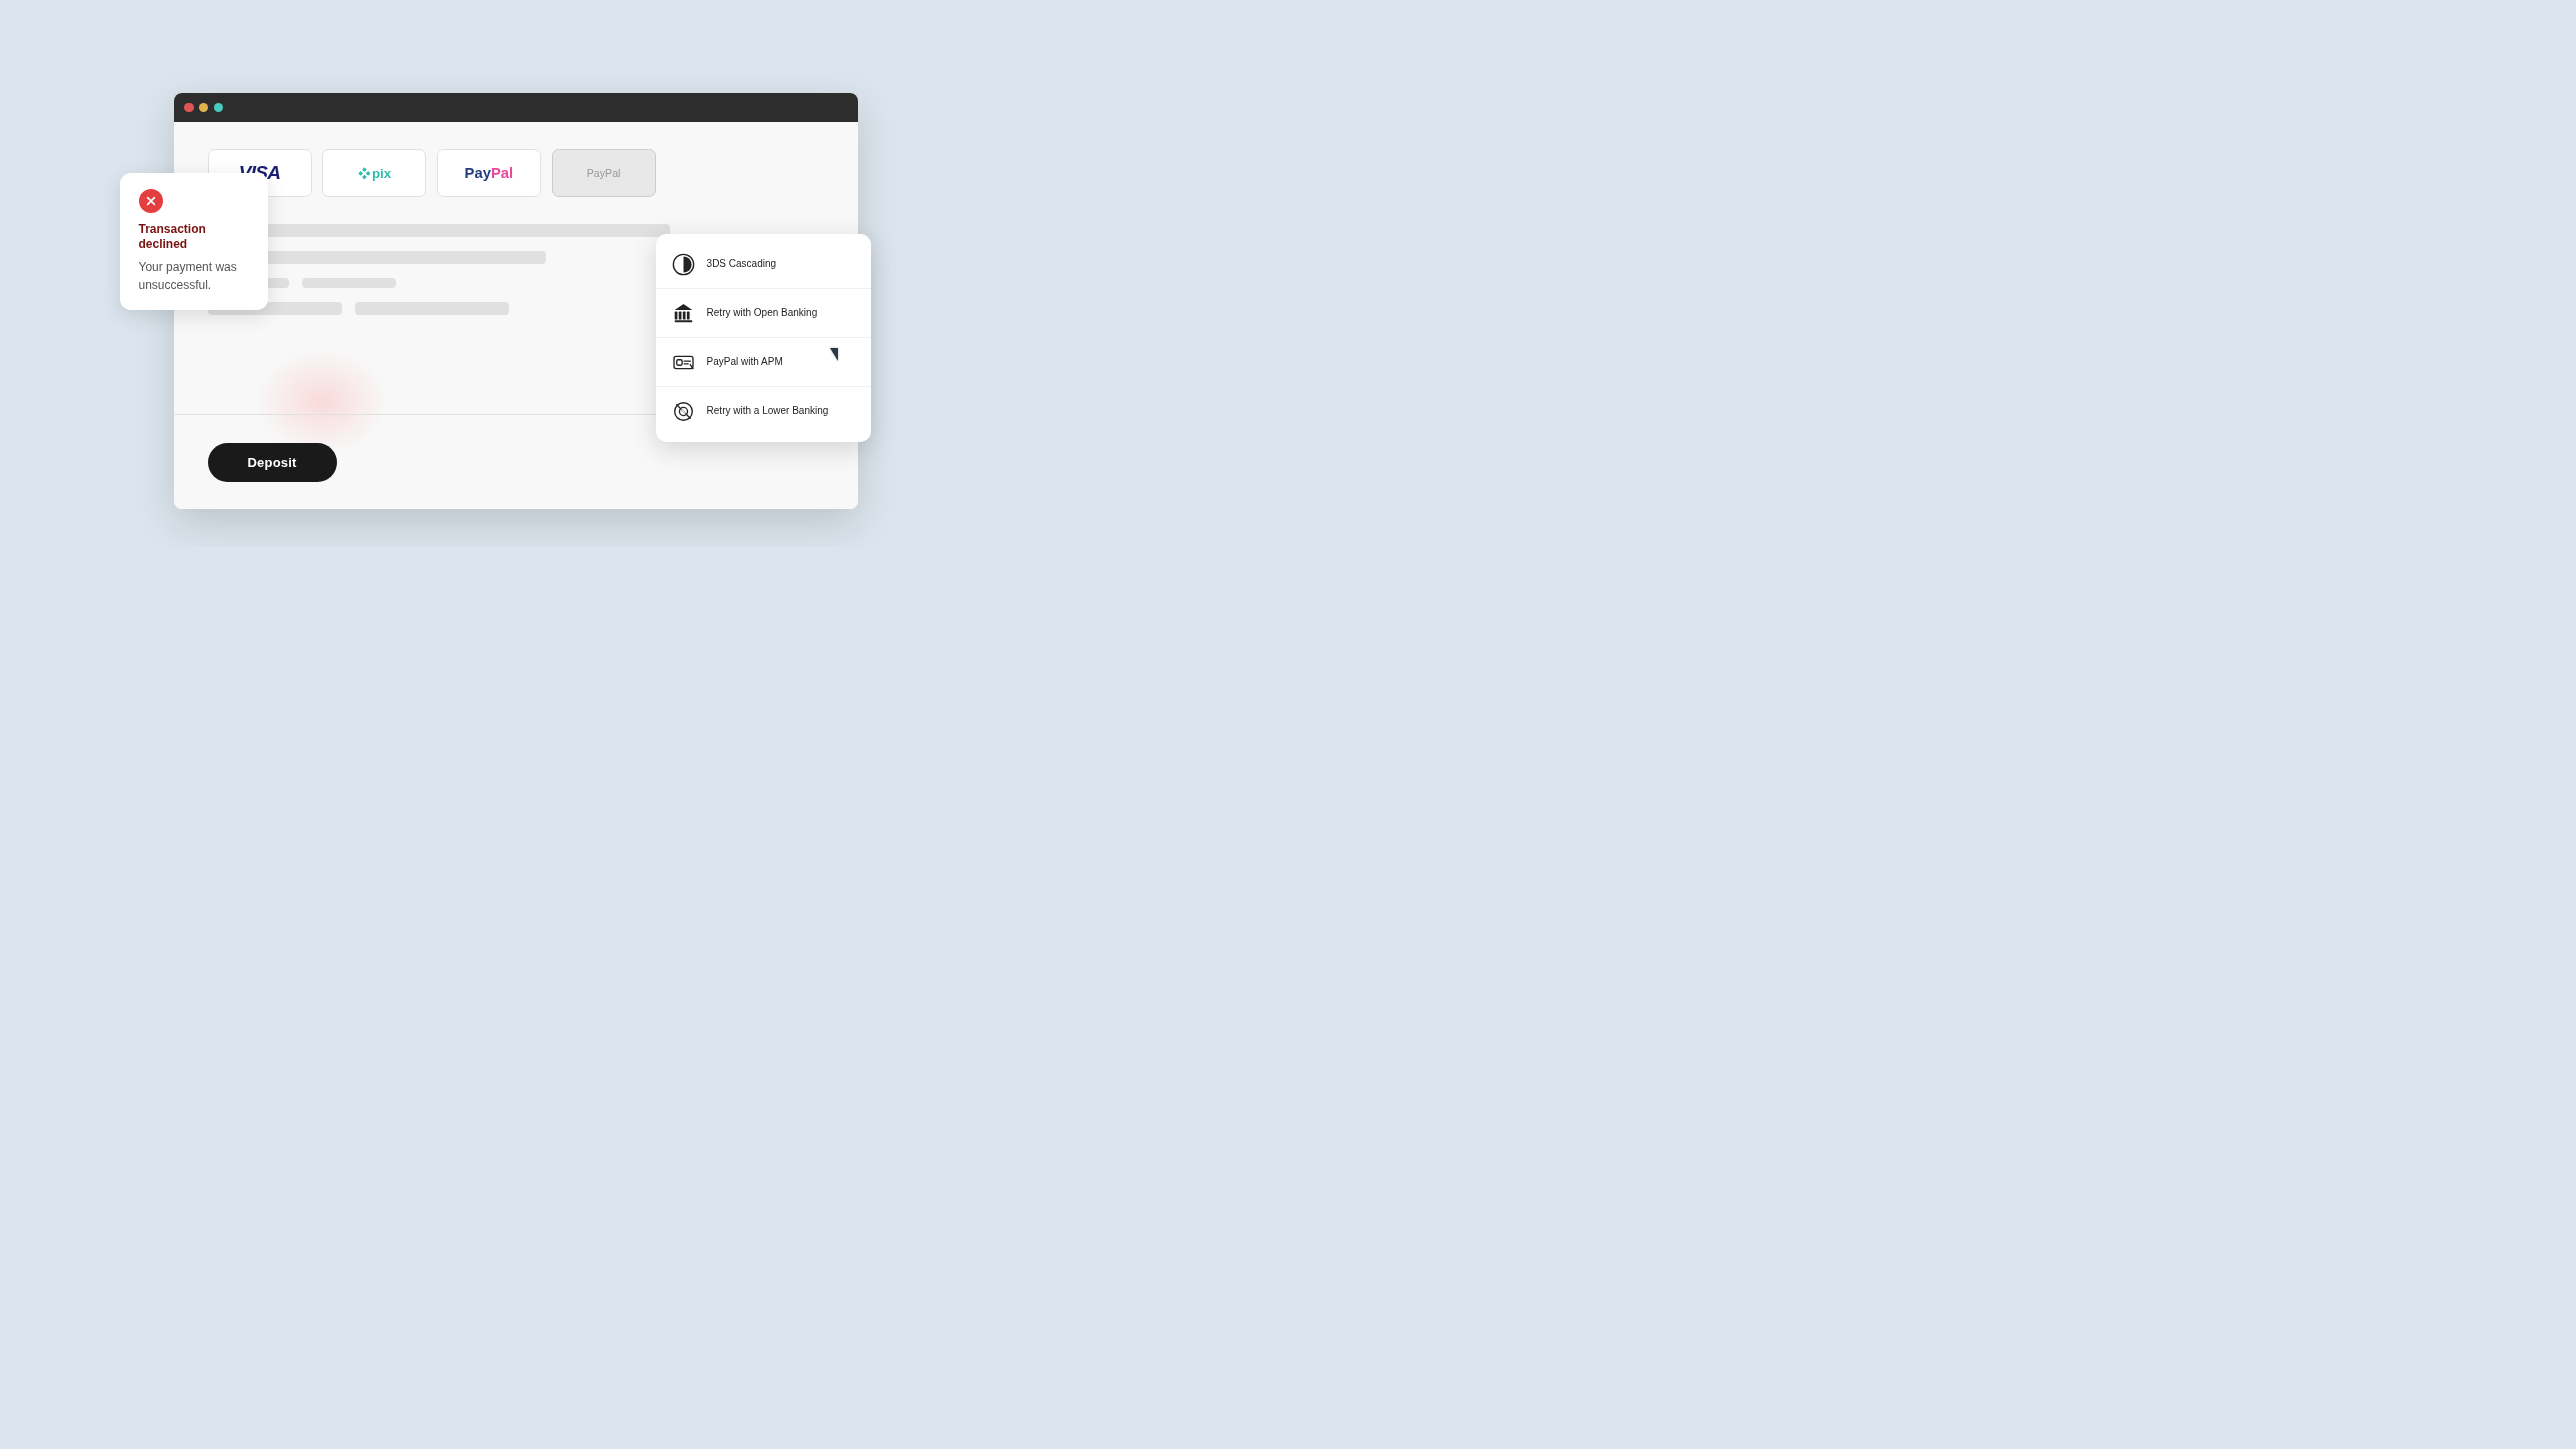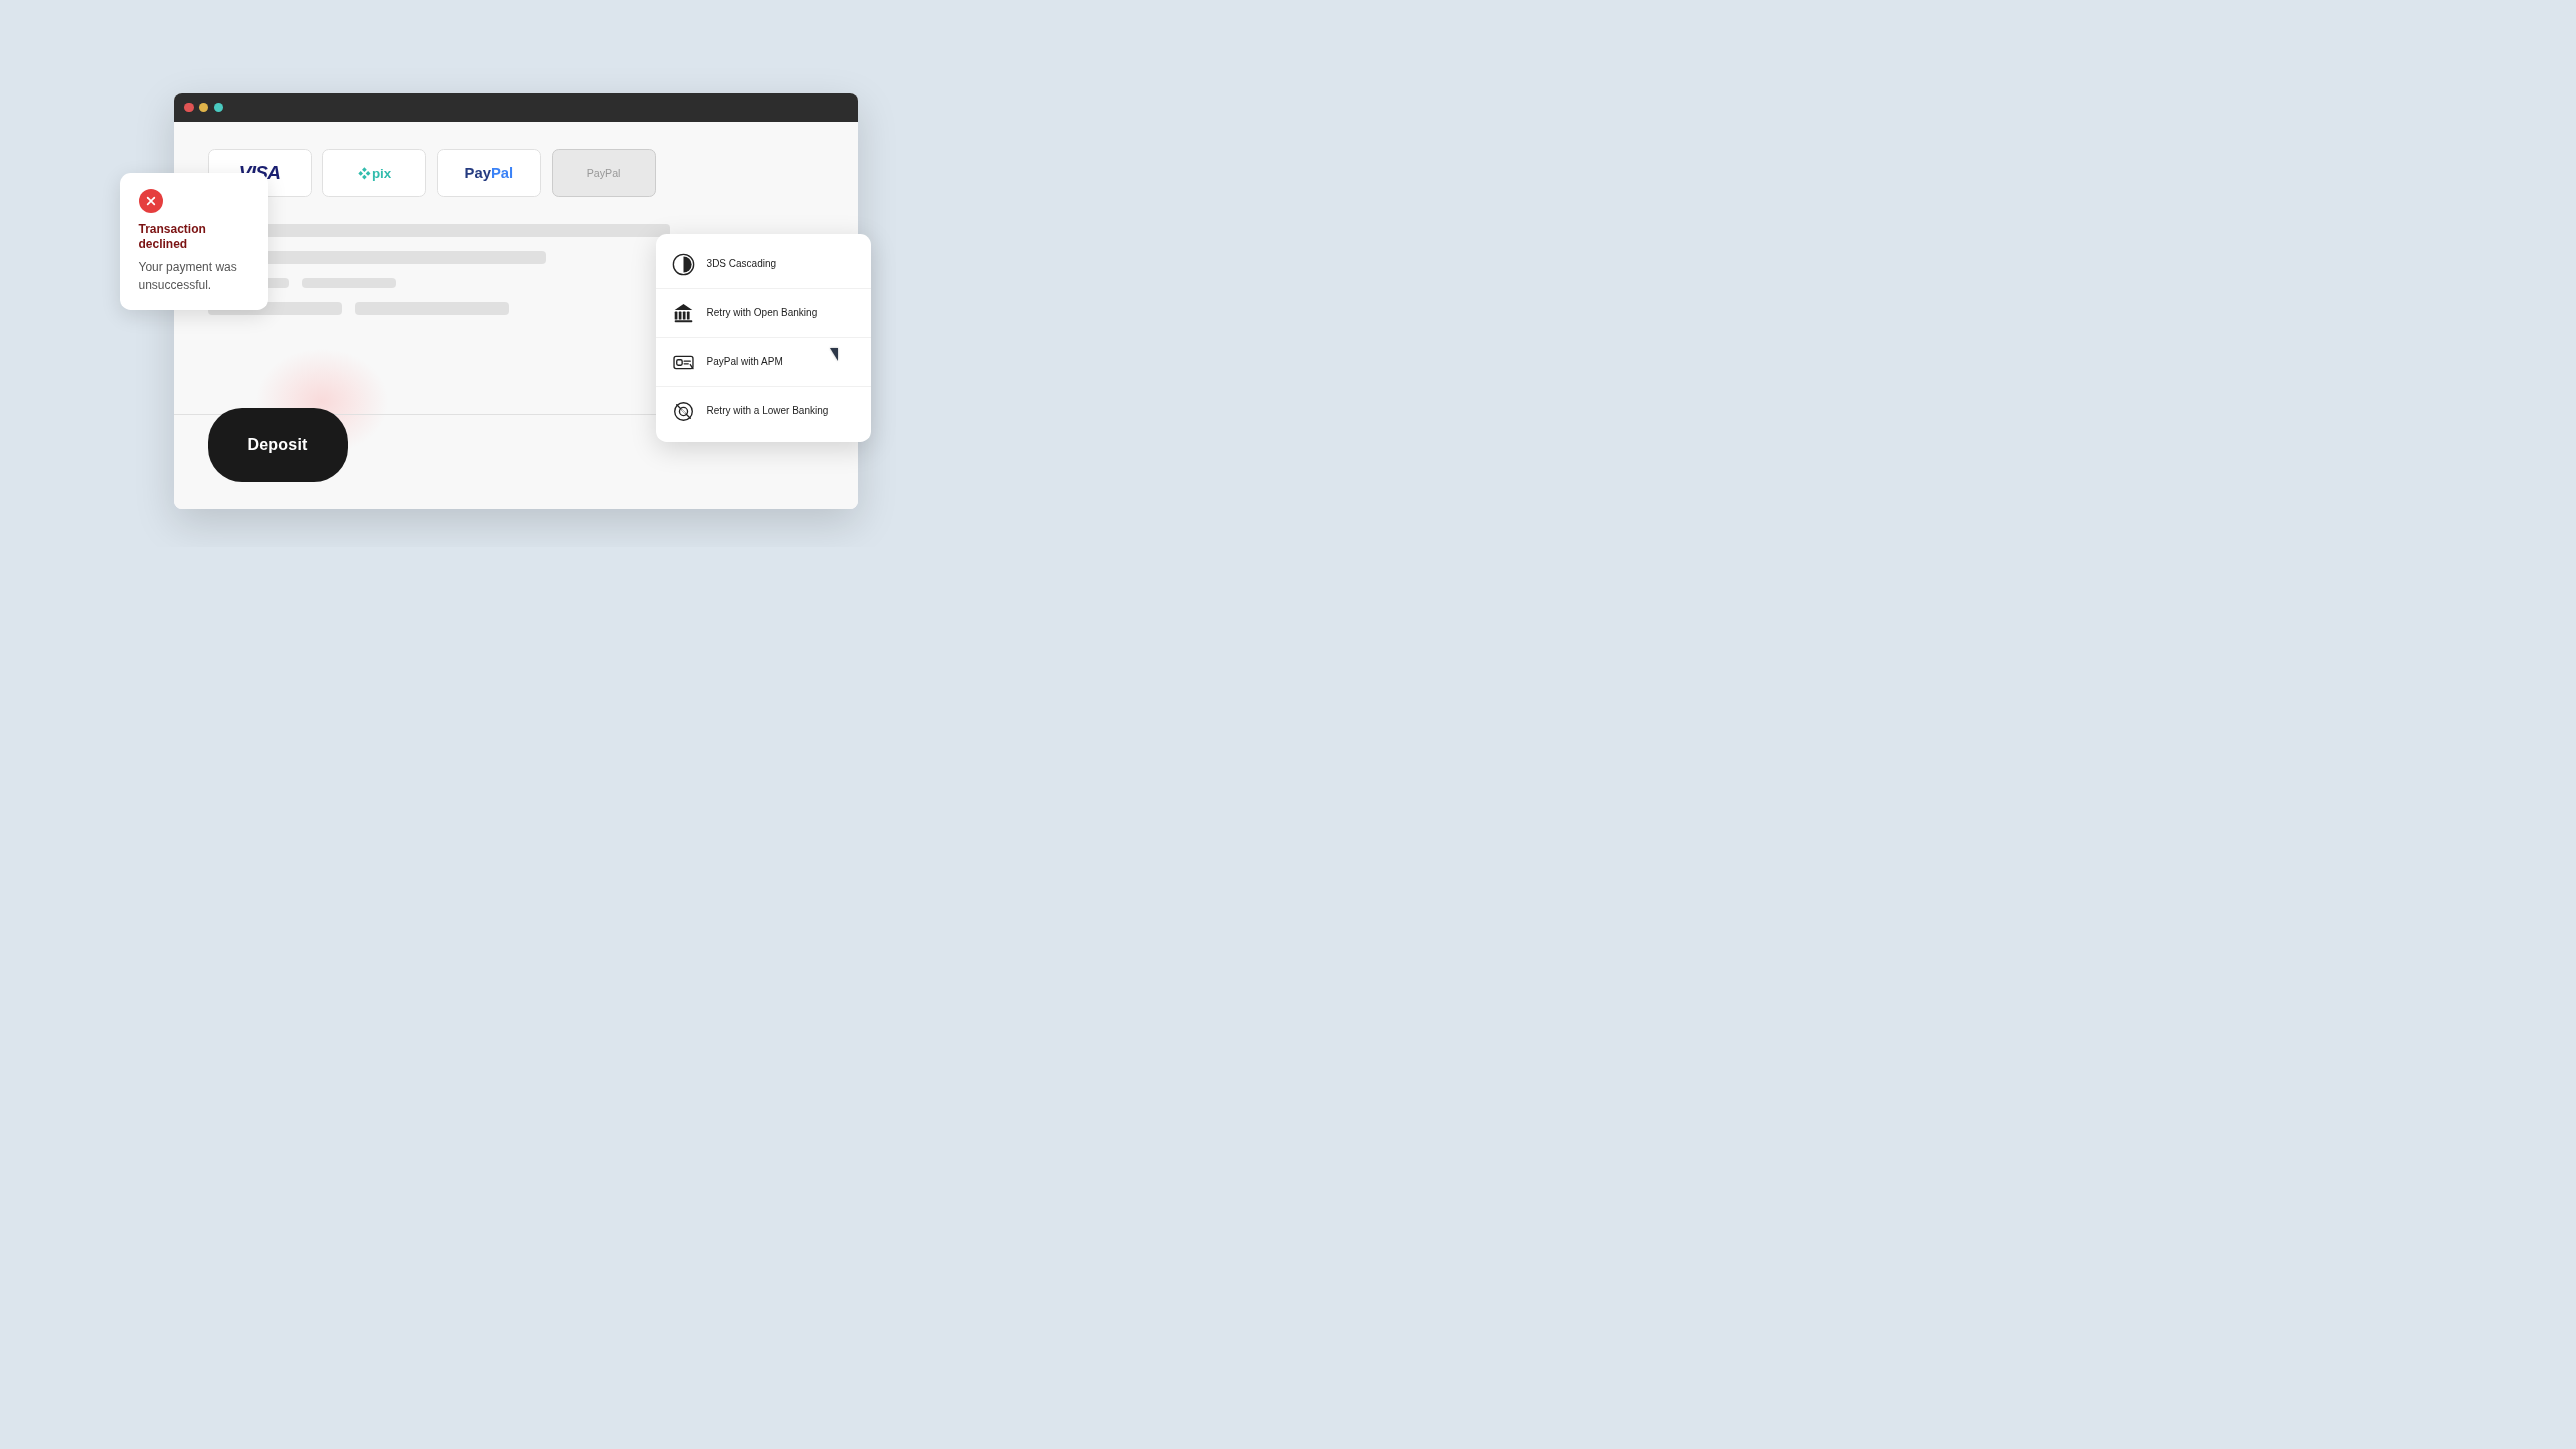--- a/index.html
+++ b/index.html
@@ -100,21 +100,21 @@
       font-weight: 600;
     }
 
     .paypal-logo {
       font-size: 14.8px;
       font-weight: 700;
       color: #253b80;
     }
 
     .paypal-logo span {
-      color: #3b82f6;
+      color: #ec4899;
     }
 
     
     .form-skeleton {
       display: flex;
       flex-direction: column;
       gap: 13.4px;
     }
 
     .skeleton-bar {
@@ -151,22 +151,22 @@
 
     
     .deposit-btn {
       position: absolute;
       bottom: 27px;
       left: 34px;
       background: #1a1a1a;
       color: #fff;
       border: none;
       border-radius: 34px;
-      padding: 28px 40px;
-      font-size: 16px;
+      padding: 12px 40px;
+      font-size: 13px;
       font-weight: 600;
       cursor: pointer;
       letter-spacing: 0.2px;
     }
 
     
     .error-card {
       position: absolute;
       top: 134px;
       left: 0;

